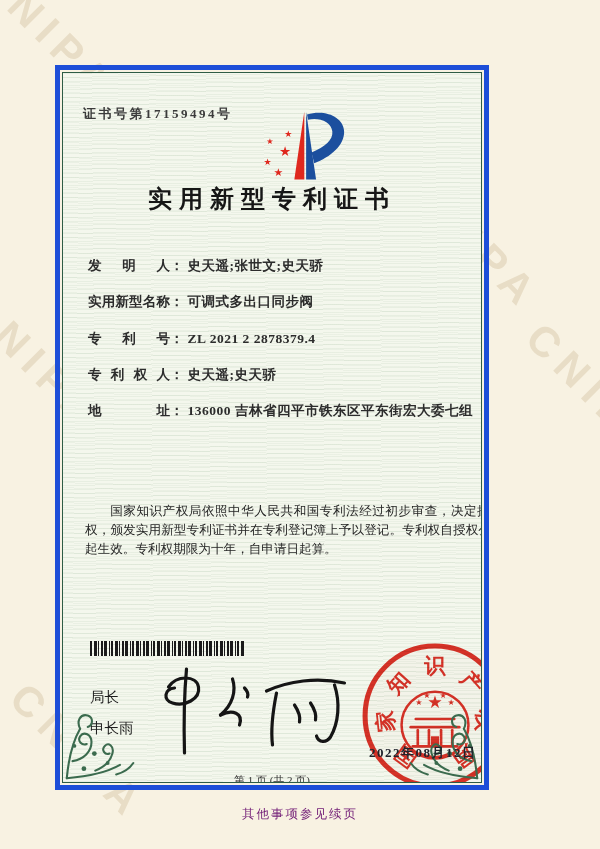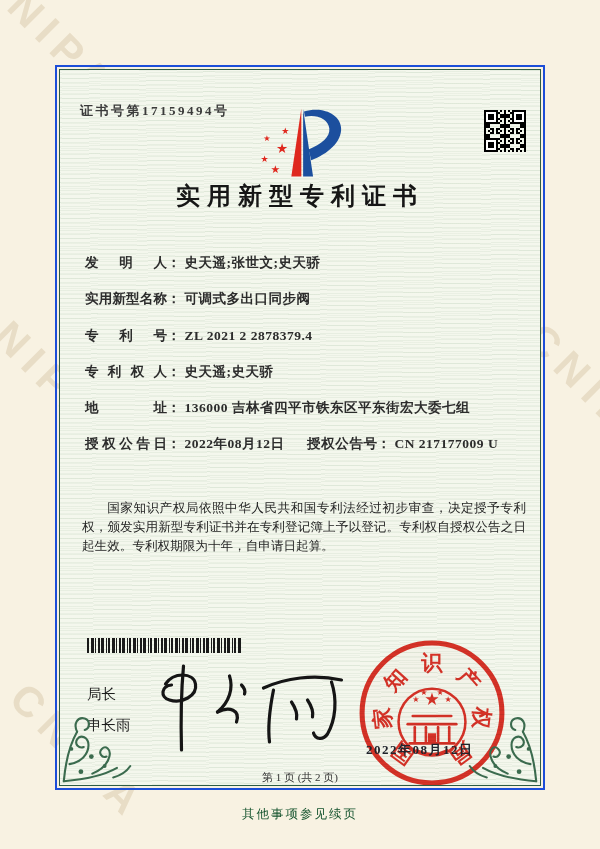--- a/index.html
+++ b/index.html
@@ -5,22 +5,22 @@
   html,body{margin:0;padding:0;}
   body{width:600px;height:849px;font-family:"Liberation Serif","DejaVu Serif",serif;}
   .page{position:relative;width:600px;height:849px;background:#f8f2e2;overflow:hidden;}
 
   
   .wm{position:absolute;font-family:"Liberation Sans","DejaVu Sans",sans-serif;
       font-weight:bold;font-size:42px;letter-spacing:9px;color:rgba(195,172,132,0.30);
       transform:rotate(45deg);white-space:nowrap;pointer-events:none;z-index:1;}
 
   
-  .cert{position:absolute;left:55px;top:65px;width:490px;height:725px;box-sizing:border-box;
-        border:2px solid #1d4ed8;padding:2px;z-index:2;}
+  .cert{position:absolute;left:55px;top:65px;width:434px;height:725px;box-sizing:border-box;
+        border:5px solid #1d4ed8;padding:2px;z-index:2;}
   .cert-inner{position:relative;width:100%;height:100%;box-sizing:border-box;border:1px solid #2e5c45;
         background-color:#f4f7ed;
         background-image:
           repeating-linear-gradient(179deg, rgba(120,160,120,0.10) 0px, rgba(120,160,120,0.10) 1px, transparent 1px, transparent 4px),
           repeating-linear-gradient(181.5deg, rgba(120,160,120,0.08) 0px, rgba(120,160,120,0.08) 1px, transparent 1px, transparent 5px);
         overflow:hidden;}
 
   .cert-no{position:absolute;left:20px;top:32px;font-size:13px;letter-spacing:2.5px;color:#3b3b3b;font-weight:600;}
 
   .logo{position:absolute;left:196px;top:36px;width:96px;height:76px;}
@@ -52,21 +52,21 @@
   .seal-date{position:absolute;left:306px;top:671px;width:160px;font-size:13px;font-weight:700;
              letter-spacing:1.5px;color:#20242c;z-index:5;}
 
   .page-info{position:absolute;left:0;top:700px;width:100%;text-align:center;font-size:11px;color:#333;}
 
   .flourish{position:absolute;width:95px;height:95px;bottom:0;z-index:3;}
   .flourish.bl{left:0;}
   .flourish.br{right:0;transform:scaleX(-1);}
 
   .cont-note{position:absolute;left:0;top:806px;width:100%;text-align:center;font-size:12.5px;
-             color:#14532d;letter-spacing:2px;z-index:2;}
+             color:#701a75;letter-spacing:2px;z-index:2;}
 </style>
 </head>
 <body>
 
 <div class="page">
 
   <div class="wm" style="left:-38px;top:8px;">CNIPA</div>
   <div class="wm" style="left:386px;top:218px;">CNIPA</div>
   <div class="wm" style="left:-52px;top:338px;">CNIPA</div>
   <div class="wm" style="left:508px;top:368px;">CNIPA</div>
@@ -267,28 +267,20 @@
         </div>
         <div class="frow">
           <span class="flabel">专利号</span><span class="fcolon">：</span><span class="fvalue">ZL 2021 2 2878379.4</span>
         </div>
         <div class="frow">
           <span class="flabel">专利权人</span><span class="fcolon">：</span><span class="fvalue">史天遥;史天骄</span>
         </div>
         <div class="frow">
           <span class="flabel">地址</span><span class="fcolon">：</span><span class="fvalue">136000 吉林省四平市铁东区平东街宏大委七组</span>
         </div>
-        <div class="frow">
-          <span>
-            <span class="flabel">授权公告日</span><span class="fcolon">：</span><span class="fvalue">2022年08月12日</span>
-          </span>
-          <span class="pair2">
-            <span class="flabel">授权公告号</span><span class="fcolon">：</span><span class="fvalue">CN 217177009 U</span>
-          </span>
-        </div>
       </div>
 
       <div class="paras">
         <p>国家知识产权局依照中华人民共和国专利法经过初步审查，决定授予专利权，颁发实用新型专利证书并在专利登记簿上予以登记。专利权自授权公告之日起生效。专利权期限为十年，自申请日起算。</p>
       </div>
 
       <svg class="barcode" id="barcode" viewBox="0 0 155 15" preserveAspectRatio="none">
           <rect x="0" y="0" width="2" height="15" fill="#1a1a1a"></rect>
           <rect x="4" y="0" width="3" height="15" fill="#1a1a1a"></rect>
           <rect x="8" y="0" width="1" height="15" fill="#1a1a1a"></rect>

